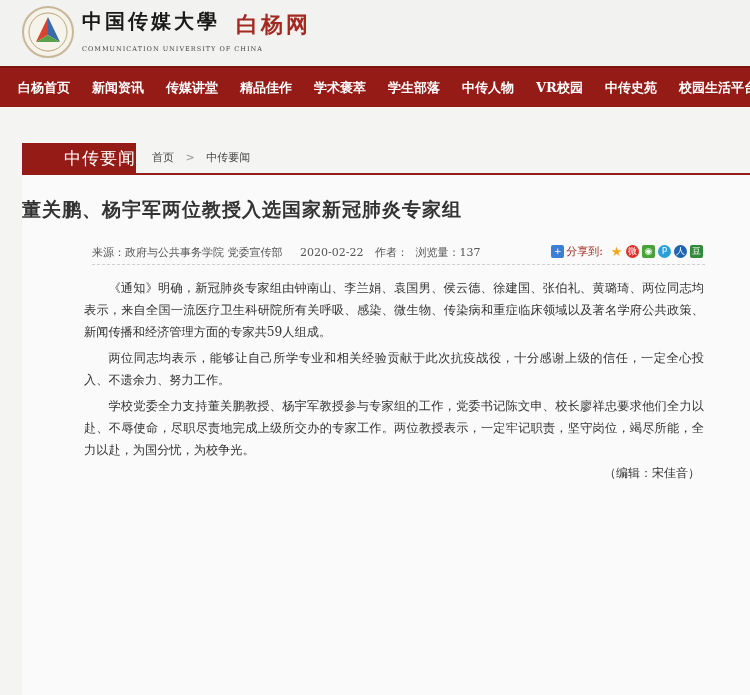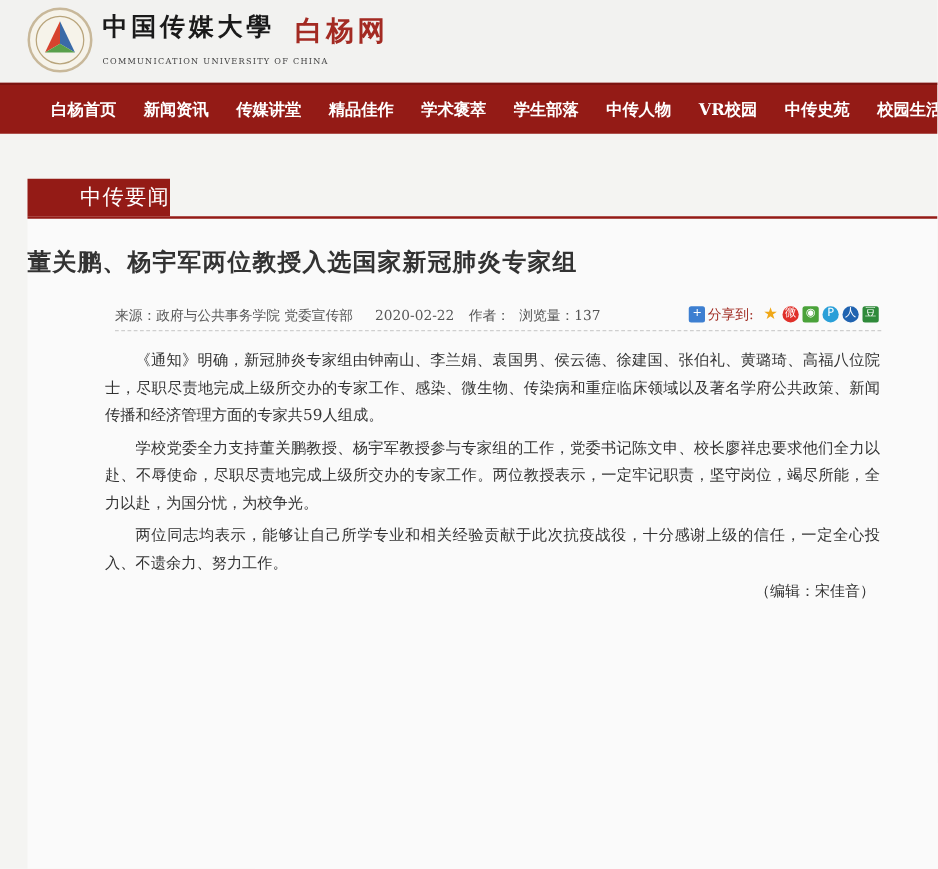--- a/index.html
+++ b/index.html
@@ -25,21 +25,21 @@
   .logo-en {
     position: absolute; left: 82px; top: 45px; font-size: 6.5px;
     color: #444; letter-spacing: 1px;
   }
   .logo-site {
     position: absolute; left: 236px; top: 10px;
     font-size: 22px; color: #a32a22; font-weight: bold; letter-spacing: 3px;
   }
   .nav {
     height: 41px; background: #941b16; display: flex; align-items: center;
-    padding-left: 41px; border-top: 2px solid #7c1410;
+    padding-left: 18px; border-top: 2px solid #7c1410;
   }
   .nav-item {
     color: #fff; font-size: 13px; font-weight: bold; margin-right: 22px;
     white-space: nowrap; cursor: pointer;
   }
   .section-bar {
     position: relative; margin-top: 36px; height: 30px; text-align: right;
   }
   .section-title {
     position: absolute; left: 22px; top: 0; width: 114px; height: 30px;
@@ -104,20 +104,25 @@
   <a class="nav-item">学术褒萃</a>
   <a class="nav-item">学生部落</a>
   <a class="nav-item">中传人物</a>
   <a class="nav-item">VR校园</a>
   <a class="nav-item">中传史苑</a>
   <a class="nav-item" style="margin-right:0">校园生活平台</a>
 </div>
 
 <div class="section-bar">
   <div class="section-title">中传要闻</div>
+  <div class="breadcrumb">
+    <span>首页</span>
+    <span style="color:#999">&gt;</span>
+    <span>中传要闻</span>
+  </div>
   <div class="section-line"></div>
 </div>
 
 <div class="article">
   <h1 class="title">董关鹏、杨宇军两位教授入选国家新冠肺炎专家组</h1>
   <div class="meta-row">
     <div class="meta">
       <span style="margin-right:0">来源：</span><span style="margin-right:14px">政府与公共事务学院 党委宣传部</span>
       <span style="margin-right:8px">2020-02-22</span>
       <span>作者：</span>
@@ -129,18 +134,18 @@
       <span class="sicon" style="background:transparent;color:#f0a818;font-size:13px;">★</span>
       <span class="sicon" style="background:#e0302a;border-radius:50%;">微</span>
       <span class="sicon" style="background:#4aa23a;">◉</span>
       <span class="sicon" style="background:#2a9fd8;border-radius:50%;">P</span>
       <span class="sicon" style="background:#2063b0;border-radius:50%;">人</span>
       <span class="sicon" style="background:#2f8a3a;">豆</span>
     </div>
   </div>
 
   <div class="body-text">
-    <p>《通知》明确，新冠肺炎专家组由钟南山、李兰娟、袁国男、侯云德、徐建国、张伯礼、黄璐琦、高福八位院士，尽职尽责地完成上级所交办的专家工作、感染、微生物、传染病和重症临床领域以及著名学府公共政策、新闻传播和经济管理方面的专家共59人组成。</p>
+    <p>《通知》明确，新冠肺炎专家组由钟南山、李兰娟、袁国男、侯云德、徐建国、张伯礼、黄璐琦、两位同志均表示，来自全国一流医疗卫生科研院所有关呼吸、感染、微生物、传染病和重症临床领域以及著名学府公共政策、新闻传播和经济管理方面的专家共59人组成。</p>
+    <p>两位同志均表示，能够让自己所学专业和相关经验贡献于此次抗疫战役，十分感谢上级的信任，一定全心投入、不遗余力、努力工作。</p>
     <p>学校党委全力支持董关鹏教授、杨宇军教授参与专家组的工作，党委书记陈文申、校长廖祥忠要求他们全力以赴、不辱使命，尽职尽责地完成上级所交办的专家工作。两位教授表示，一定牢记职责，坚守岗位，竭尽所能，全力以赴，为国分忧，为校争光。</p>
-    <p>两位同志均表示，能够让自己所学专业和相关经验贡献于此次抗疫战役，十分感谢上级的信任，一定全心投入、不遗余力、努力工作。</p>
   </div>
   <div class="editor">（编辑：宋佳音）</div>
 </div>
 
 </body></html>

